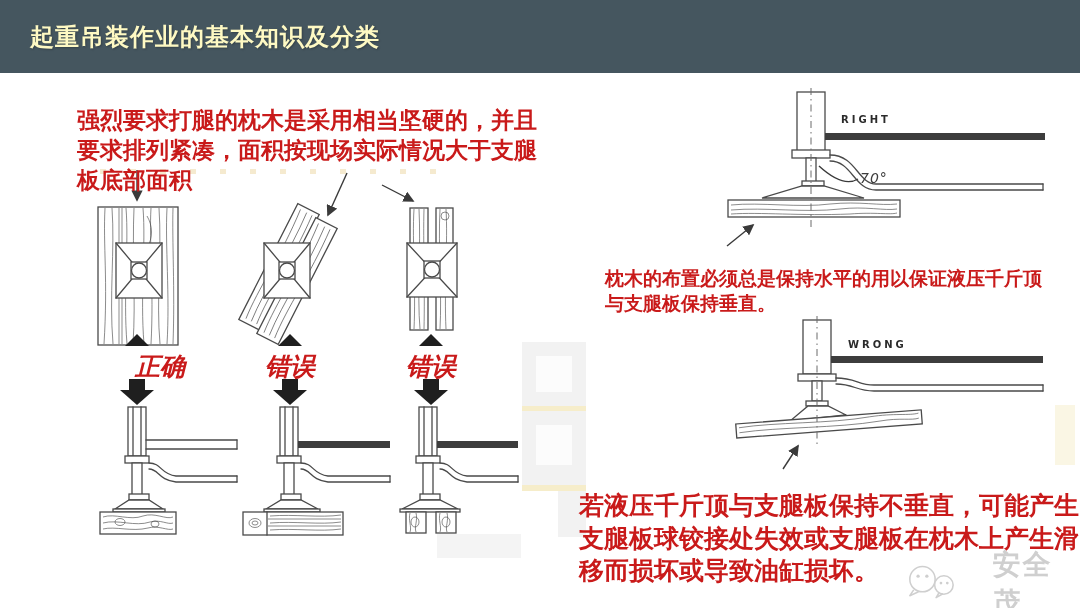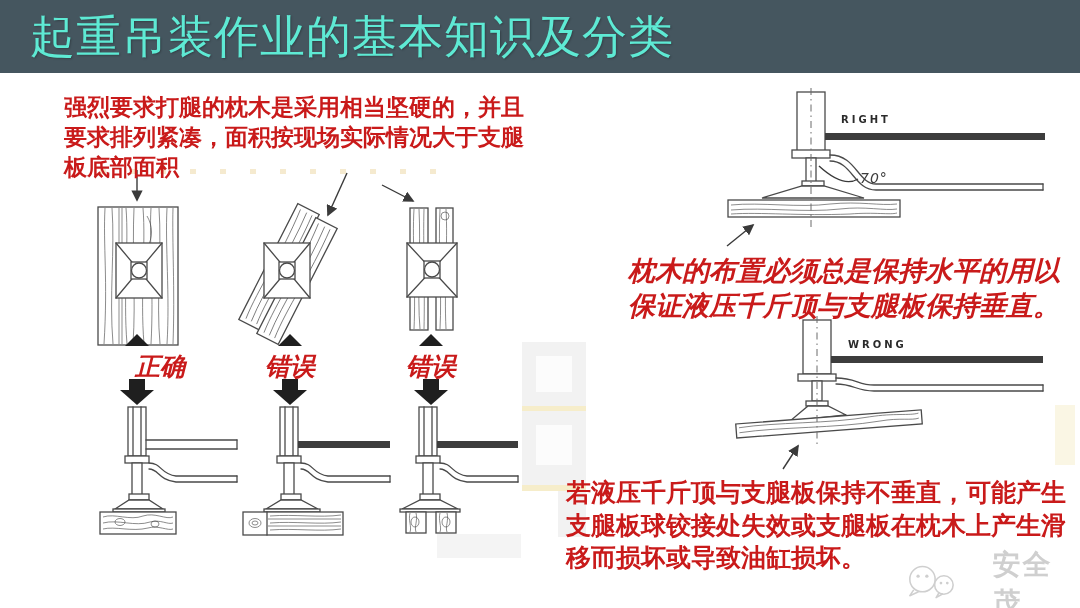--- a/index.html
+++ b/index.html
@@ -3,29 +3,29 @@
 <meta charset="utf-8">
 <style>
   html,body{margin:0;padding:0;background:#ffffff;}
   body{width:1080px;height:608px;overflow:hidden;
        font-family:"DejaVu Sans","Liberation Sans",sans-serif;}
   .slide{position:relative;width:1080px;height:608px;background:#ffffff;overflow:hidden;}
 
   
   .titlebar{position:absolute;left:0;top:0;width:1080px;height:73px;
             background:var(--header-bg,#45565f);display:flex;align-items:center;}
-  .titlebar h1{margin:0 0 0 30px;color:#5eead4;font-size:45px;font-weight:normal;
+  .titlebar h1{margin:0 0 0 30px;color:#fef9c3;font-size:24px;font-weight:bold;
                letter-spacing:1px;white-space:nowrap;
                text-shadow:1px 1px 2px rgba(0,0,0,.25);}
 
   
   .rednote{position:absolute;color:var(--accent-red,#c91a1a);font-weight:bold;
-           line-height:1.3;margin:0;letter-spacing:0;word-break:break-all;z-index:3;}
+           line-height:1.3;margin:13px;letter-spacing:0;word-break:break-all;z-index:3;}
   .p1{left:64px;top:93px;width:468px;font-size:23px;}
-  .p2{left:628px;top:253px;width:440px;font-size:27px;font-style:italic;}
+  .p2{left:592px;top:253px;width:440px;font-size:19px;}
   .p3{left:566px;top:477px;width:512px;font-size:25px;}
 
   
   .collbl{position:absolute;top:350px;width:96px;text-align:center;
           color:var(--accent-red,#c91a1a);font-size:25px;font-weight:bold;
           font-style:italic;z-index:3;}
   .c1{left:89px;text-align:right;} .c2{left:242px;} .c3{left:383px;}
 
   
   .enlbl{position:absolute;color:#2b2b2b;font-weight:bold;font-size:10px;

